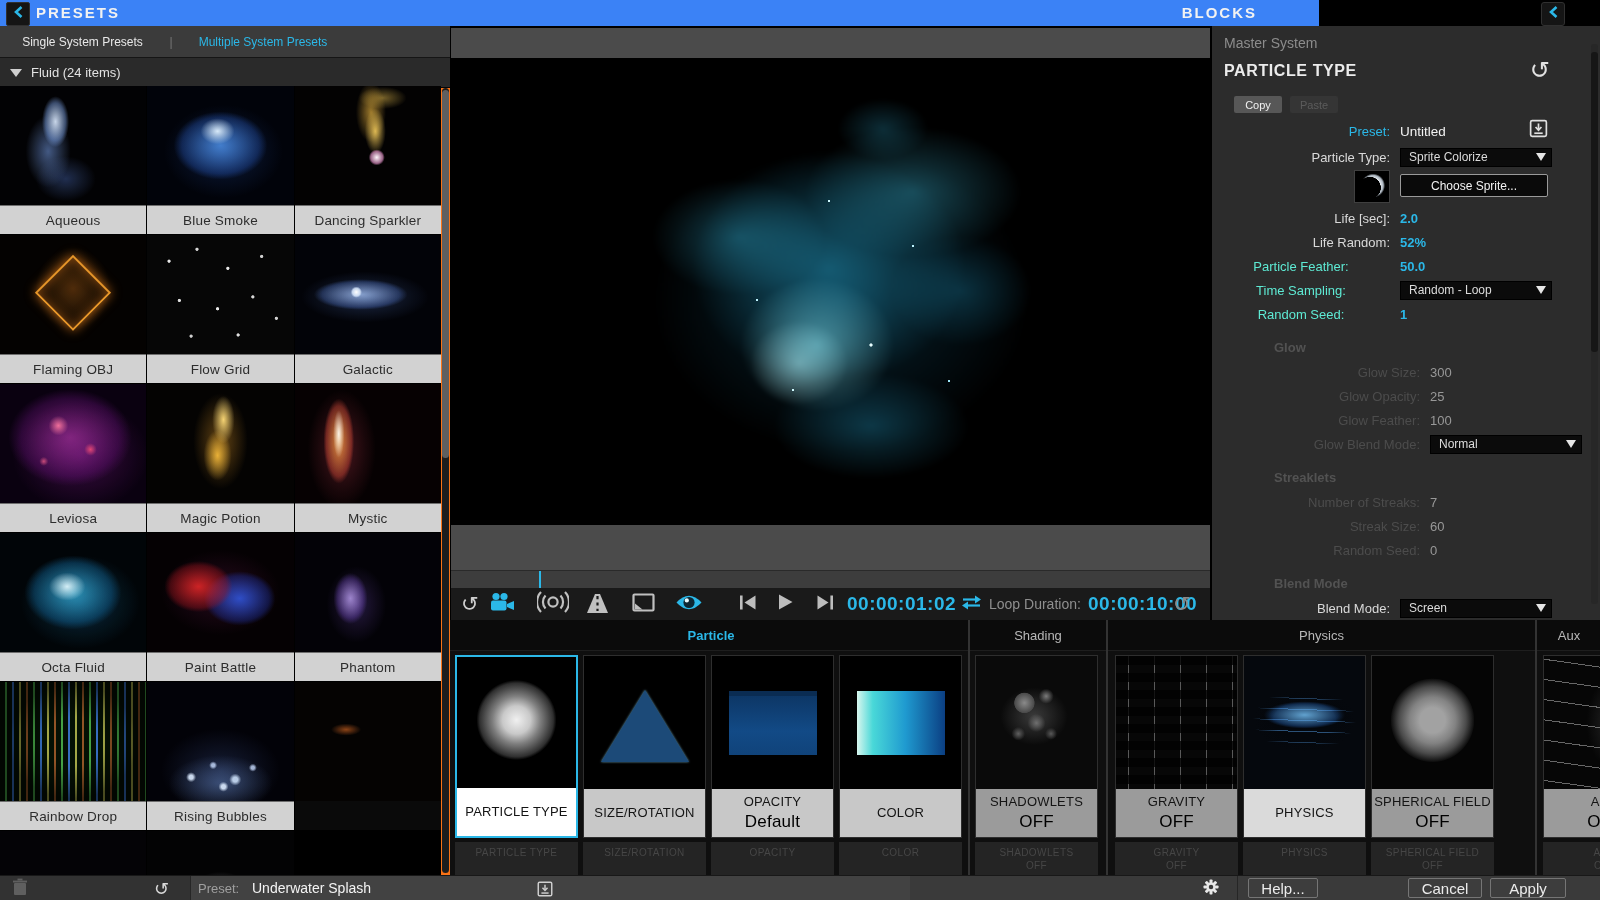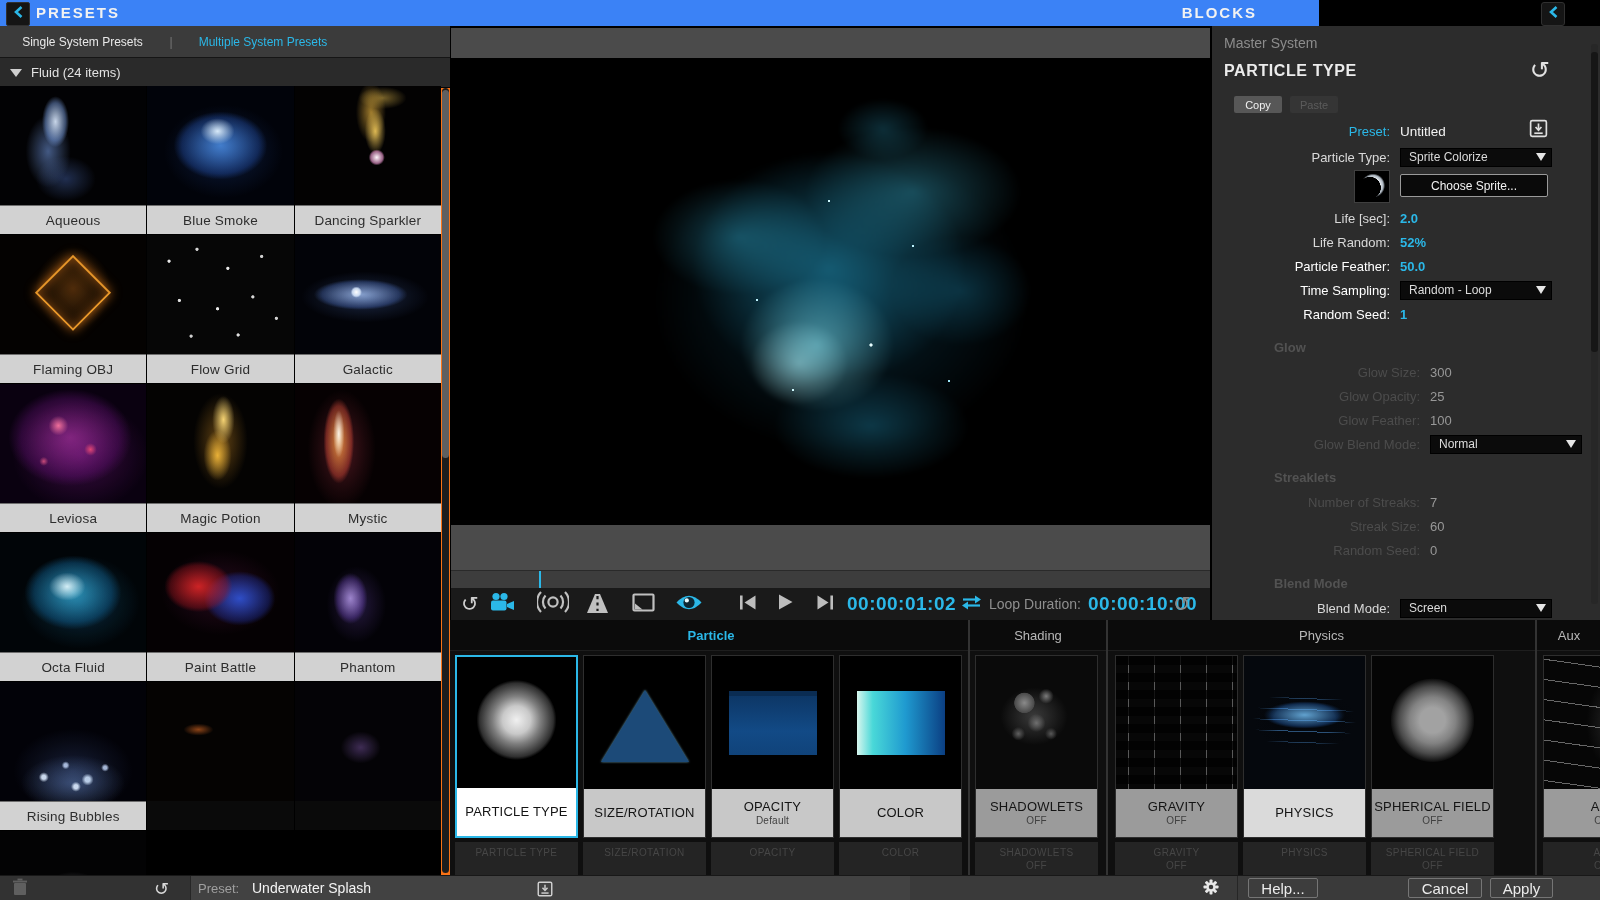--- a/index.html
+++ b/index.html
@@ -82,21 +82,21 @@
   .ins-system{position:absolute;left:12px;top:9px;color:#8c8c8c;font-size:14px;}
   .ins-title{position:absolute;left:12px;top:36px;color:#ececec;font-size:16px;font-weight:bold;letter-spacing:.6px;}
   .ins-reset{position:absolute;left:318px;top:32px;cursor:pointer;}
   .ins-save{position:absolute;left:316px;top:0px;cursor:pointer;}
   .btn-copy{position:absolute;left:22px;top:70px;width:48px;height:17px;background:#575757;border-radius:2px;color:#f0f0f0;font-size:11px;display:flex;align-items:center;justify-content:center;cursor:pointer;}
   .btn-paste{position:absolute;left:78px;top:70px;width:48px;height:17px;background:#353535;border-radius:2px;color:#5c5c5c;font-size:11px;display:flex;align-items:center;justify-content:center;}
   .irows{position:absolute;left:0;top:92px;width:390px;}
   .irow{display:flex;align-items:center;height:24px;position:relative;}
   .irow.h26{height:26px;}
   .ilabel{width:178px;text-align:right;font-size:13px;color:#d9d9d9;}
-  .ilabel.dim2{color:#ffffff;}
+  .ilabel.dim2{color:#5eead4;text-align:center;}
   .ival{margin-left:10px;font-size:13px;font-weight:bold;color:#2bb8e8;}
   .irow.disabled .ilabel{color:#4c4c4c;padding-left:30px;}
   .irow.disabled .ival{color:#989898;font-weight:normal;}
   .cyan-label{color:#2bb8e8 !important;}
   .white-val{color:#f2f2f2 !important;font-weight:normal !important;font-size:13.5px !important;}
   .dd{margin-left:10px;width:134px;height:17px;background:#0b0b0b;border:1px solid #000;color:#dcdcdc;font-size:12px;display:flex;align-items:center;padding:0 8px;position:relative;cursor:pointer;}
   .dd::after{content:"";position:absolute;right:5px;top:4px;border:5px solid transparent;border-top:8px solid #e6e6e6;}
   .sec-h{height:26px;margin-top:8px;display:flex;align-items:center;padding-left:62px;color:#525252;font-size:13px;font-weight:bold;}
   .sprite-row{position:relative;height:36px;}
   .sprite-thumb{position:absolute;left:142px;top:0;width:36px;height:33px;border:1px solid #3f3f3f;box-sizing:border-box;background:radial-gradient(circle 11px at 44% 54%,#000 0 97%,transparent 100%),radial-gradient(circle 12px at 53% 47%,#e9eef2 0 60%,#aab4be 85%,transparent 100%),#000;}
@@ -109,21 +109,21 @@
   .btab{position:absolute;top:0;height:30px;display:flex;align-items:center;justify-content:center;font-size:13px;color:#b8b8b8;cursor:pointer;}
   .btab.active{color:#2bb8e8;font-weight:bold;}
   .bdiv{position:absolute;top:0;width:2px;height:255px;background:#333;}
   .bcard{position:absolute;top:35px;width:123px;height:183px;box-sizing:border-box;background:#000;border:1px solid #2e2e2e;cursor:pointer;}
   .bcard.selected{border:2px solid #2bb8e8;}
   .bthumb{position:absolute;left:0;top:0;right:0;height:134px;overflow:hidden;}
   .blabel{position:absolute;left:0;right:0;bottom:0;height:48px;background:#c8c8c8;display:flex;flex-direction:column;align-items:center;justify-content:center;color:#141414;font-size:13px;letter-spacing:.2px;line-height:1.25;}
   .bcard.selected .blabel{background:#fff;}
   .bcard.off .blabel{background:#9b9b9b;}
   .bcard.lite .blabel{background:#dadada;}
-  .bsub{font-size:10px;color:#404040;}
+  .bsub{font-size:17px;color:#000000;}
   .brefl{position:absolute;top:222px;width:123px;height:33px;background:#242424;color:#464646;font-size:10px;text-align:center;padding-top:4px;box-sizing:border-box;line-height:1.3;letter-spacing:.4px;overflow:hidden;}
   .bt-sphere{background:radial-gradient(circle 40px at 50% 47%,#f0f0f0 0%,#c9c9c9 35%,#7e7e7e 60%,#2f2f2f 92%,#000 100%),#000;}
   .bt-tri::after{content:"";position:absolute;left:50%;top:52%;transform:translate(-50%,-50%);width:0;height:0;border-left:44px solid transparent;border-right:44px solid transparent;border-bottom:72px solid #1c4a78;filter:drop-shadow(0 0 1px #69a);}
   .bt-rect::after{content:"";position:absolute;left:50%;top:50%;transform:translate(-50%,-50%);width:88px;height:64px;background:linear-gradient(180deg,#0d3766 0%,#124a86 60%,#10437a 100%);border-top:5px solid #0a2c52;box-sizing:border-box;}
   .bt-color::after{content:"";position:absolute;left:50%;top:50%;transform:translate(-50%,-50%);width:88px;height:64px;background:linear-gradient(90deg,#d8f6ee 0%,#49d8d8 18%,#1f9ad0 55%,#0b3f83 100%);}
   .bt-shadow{background:radial-gradient(circle 14px at 40% 35%,#8a8a8a,#4a4a4a 70%,transparent 75%),radial-gradient(circle 10px at 58% 30%,#7b7b7b,transparent 75%),radial-gradient(circle 12px at 50% 50%,#6f6f6f,transparent 75%),radial-gradient(circle 9px at 35% 58%,#606060,transparent 75%),radial-gradient(circle 8px at 62% 58%,#585858,transparent 75%),radial-gradient(ellipse 42px 36px at 48% 45%,#3a3a3a,transparent 80%),#0a0a0a;}
   .bt-gravity{background:repeating-linear-gradient(180deg,rgba(0,0,0,.78) 0 9px,transparent 9px 17px),repeating-linear-gradient(90deg,transparent 0 12px,rgba(190,190,190,.45) 12px 13.5px,transparent 13.5px 26px),#070707;}
   .bt-physics{background:radial-gradient(ellipse 56px 34px at 50% 48%,transparent 55%,#05080d 92%),radial-gradient(ellipse 48px 16px at 50% 44%,rgba(120,200,255,.8),rgba(40,110,200,.35) 70%,transparent 85%),repeating-linear-gradient(2deg,transparent 0 5px,rgba(90,170,250,.45) 5px 6px,transparent 6px 11px),#04070c;}
   .bt-sphfield{background:radial-gradient(circle 42px at 50% 48%,#a2a2a2 0 30%,#828282 55%,#4a4a4a 80%,#101010 98%,#050505 100%),#050505;}
   .bt-aux{background:repeating-linear-gradient(8deg,transparent 0 9px,rgba(200,200,200,.5) 9px 10px,transparent 10px 20px),radial-gradient(ellipse 30px 55px at 55% 50%,rgba(120,120,120,.25),transparent 80%),#060606;}
@@ -210,20 +210,24 @@
         </div>
       <div class="pcell">
           <div class="pthumb t-paint"></div>
           <div class="plabel">Paint Battle</div>
         </div>
       <div class="pcell">
           <div class="pthumb t-phantom"></div>
           <div class="plabel">Phantom</div>
         </div>
       <div class="pcell">
+          <div class="pthumb t-rainbow"></div>
+          <div class="plabel">Rainbow Drop</div>
+        </div>
+      <div class="pcell">
           <div class="pthumb t-bubbles"></div>
           <div class="plabel">Rising Bubbles</div>
         </div>
       <div class="pcell">
           <div class="pthumb t-p16"></div>
         </div>
       <div class="pcell">
           <div class="pthumb t-p17"></div>
         </div>
       <div class="pcell">
@@ -523,16 +527,16 @@
               <rect x="10" y="2" width="4" height="20" rx="1" transform="rotate(45 12 12)"></rect>
               <rect x="10" y="2" width="4" height="20" rx="1" transform="rotate(-45 12 12)"></rect>
               <circle cx="12" cy="12" r="6"></circle>
             </g>
             <circle cx="12" cy="12" r="3" fill="#3a3a3a"></circle>
           </svg></span>
       </div>
     <div class="fdiv" style="left:1237px"></div>
     <div class="fbtn" style="left:1248px;width:70px">Help...</div>
     <div class="fbtn" style="left:1408px;width:74px">Cancel</div>
-    <div class="fbtn" style="left:1490px;width:63px">Apply</div>
+    <div class="fbtn" style="left:1490px;width:76px">Apply</div>
   </div>
 
 </div>
 
 </body></html>

